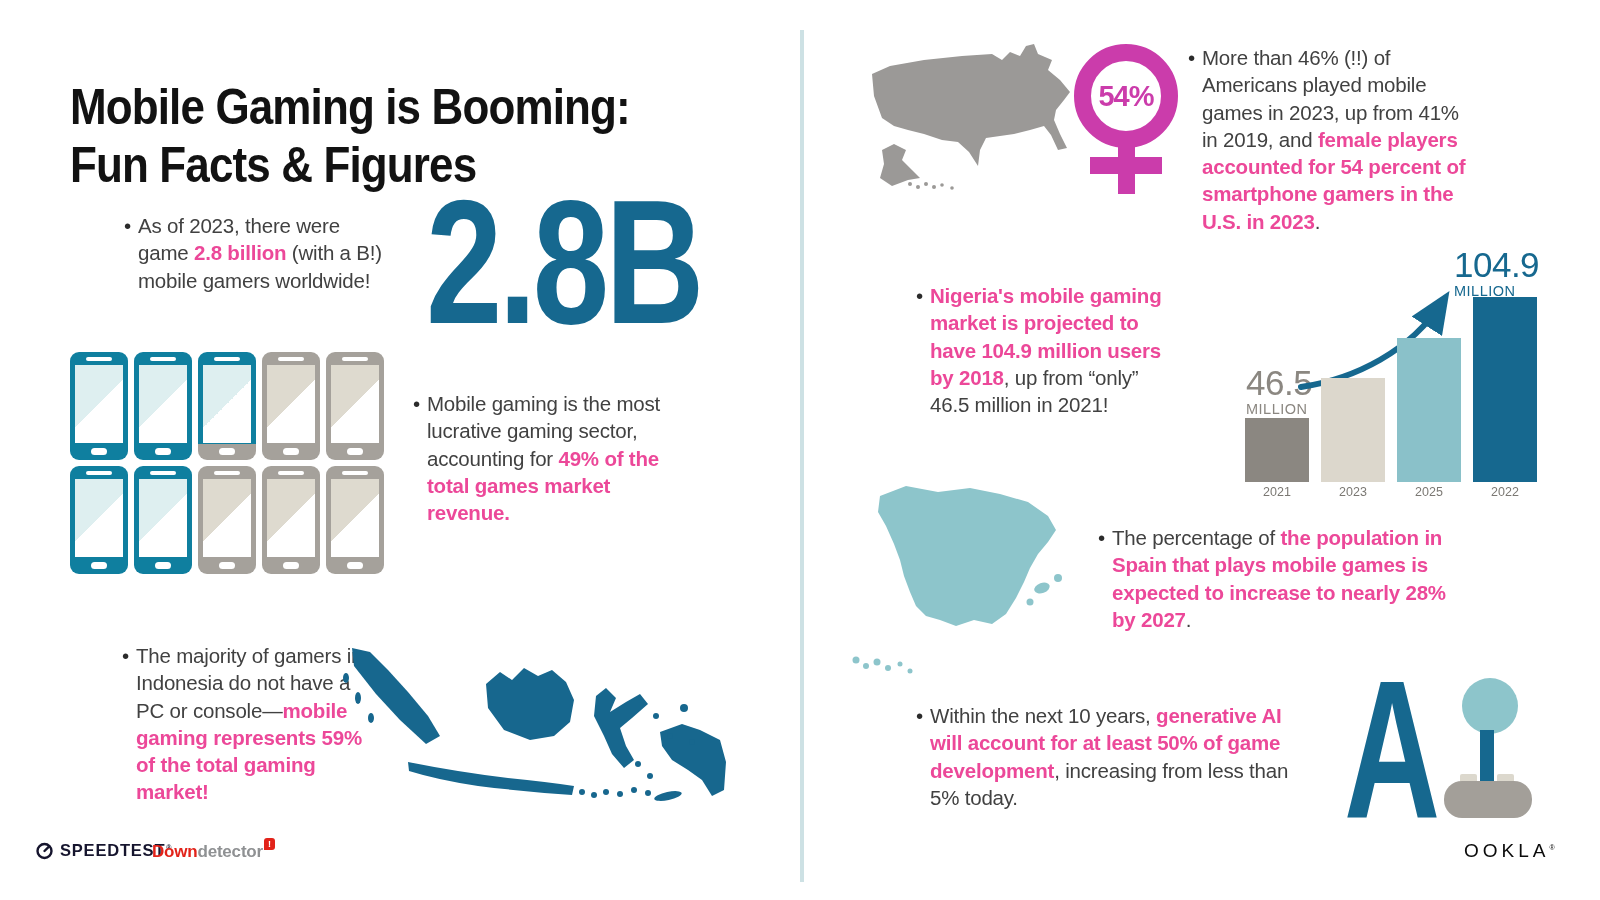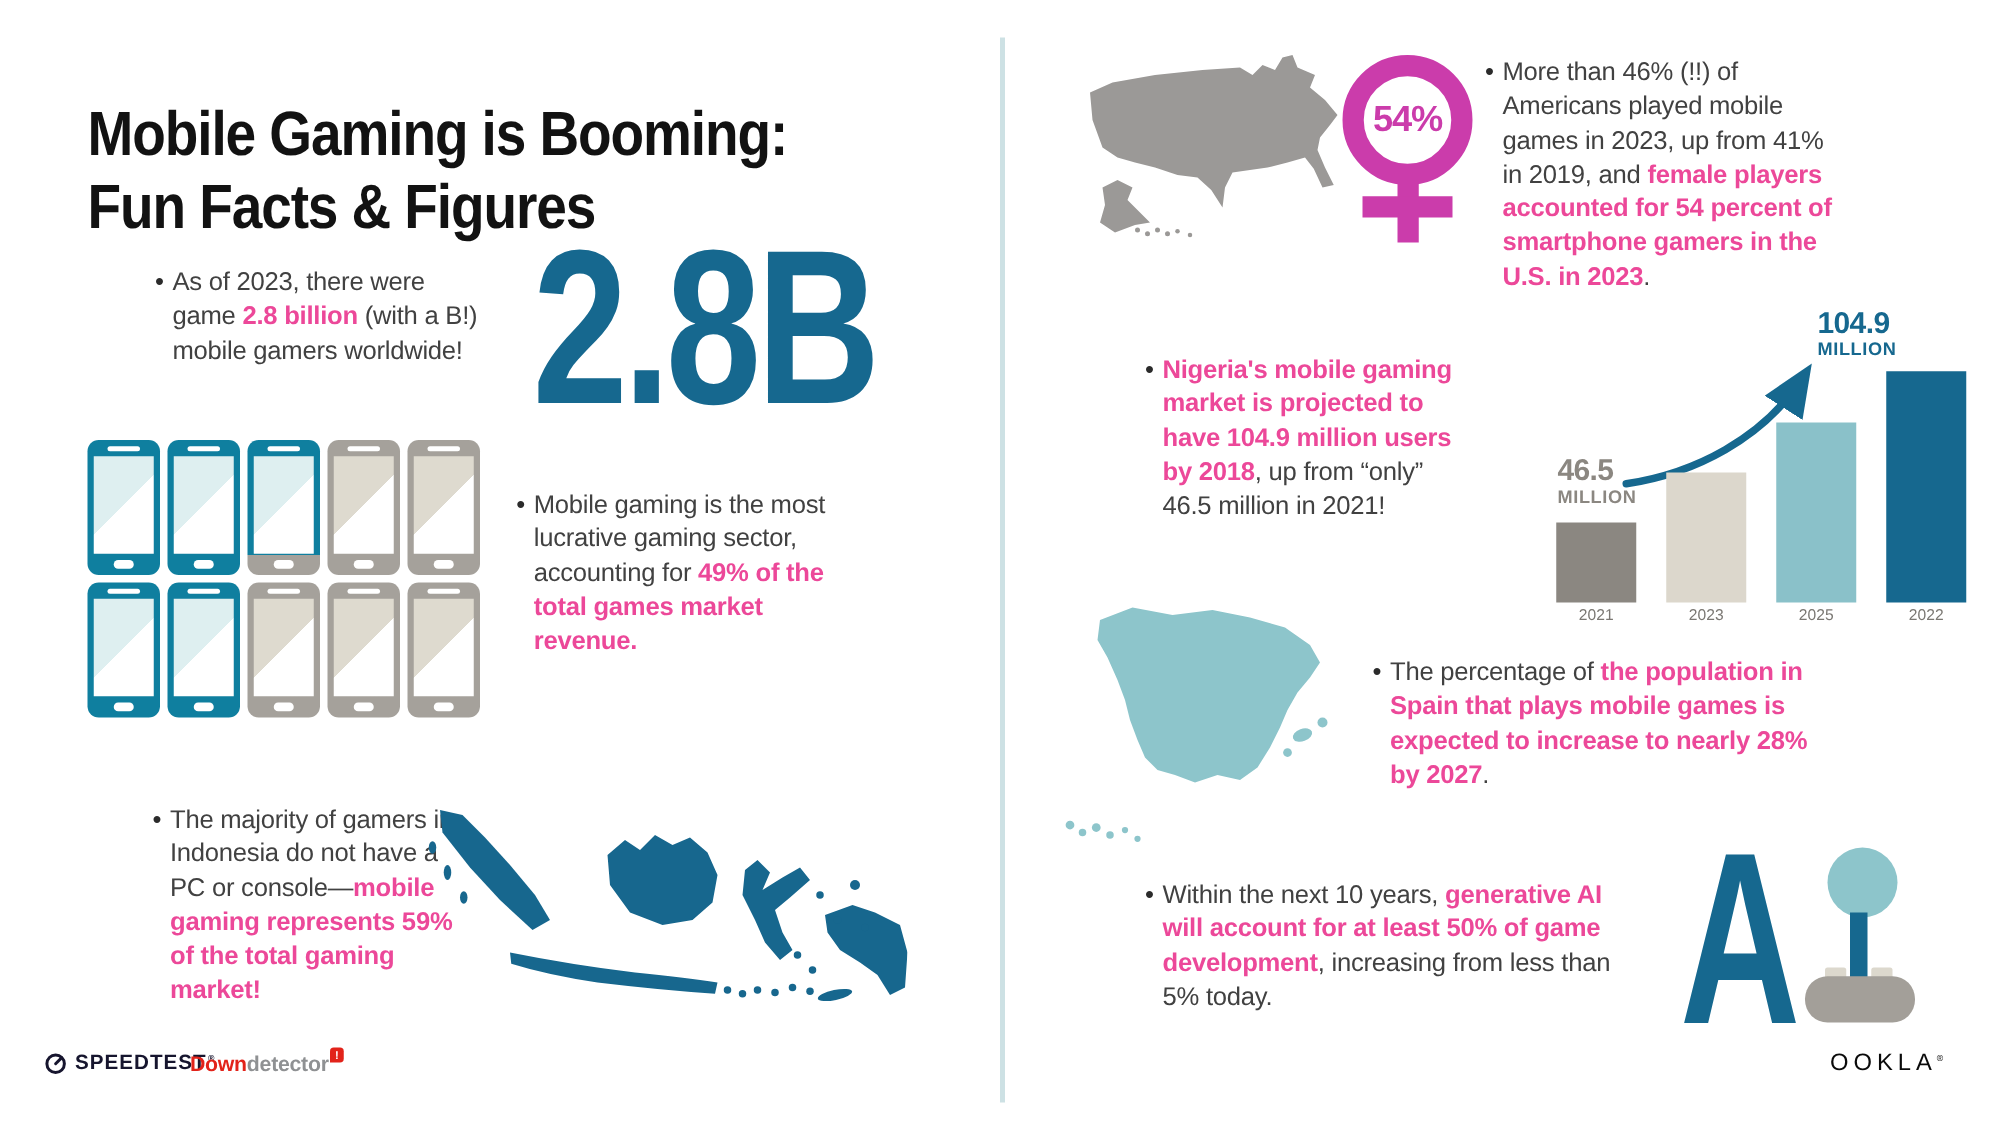--- a/index.html
+++ b/index.html
@@ -40,27 +40,27 @@
   
   .female{position:absolute;left:1074px;top:44px;width:104px;height:152px;z-index:5;}
   .f-ring{position:absolute;left:0;top:0;width:70px;height:70px;border:17px solid #cb3cab;border-radius:50%;
           background:#fff;display:flex;align-items:center;justify-content:center;}
   .f-pct{font-size:29px;font-weight:700;color:#cb3cab;letter-spacing:-1px;}
   .f-stem{position:absolute;left:44px;top:102px;width:17px;height:48px;background:#cb3cab;}
   .f-bar{position:absolute;left:16px;top:113px;width:72px;height:17px;background:#cb3cab;}
 
   
   .chart{position:absolute;left:1220px;top:251px;width:312px;height:250px;}
-  .bars{position:absolute;left:25px;bottom:0;display:flex;align-items:flex-end;gap:24px;}
+  .bars{position:absolute;left:25px;bottom:0;display:flex;align-items:flex-end;gap:12px;}
   .bar-col{display:flex;flex-direction:column;align-items:center;}
   .bar{width:64px;}
   .bar-label{margin-top:4px;font-size:12.5px;color:#7b7873;height:15px;line-height:1;}
   .annot{position:absolute;line-height:1;}
-  .annot .annot-num{display:block;font-size:24px;font-weight:700;letter-spacing:-0.5px;}
-  .annot .annot-sub{display:block;font-size:14.5px;font-weight:700;letter-spacing:0.5px;margin-top:2px;}
+  .annot .annot-num{display:block;font-size:35px;font-weight:400;letter-spacing:-0.5px;}
+  .annot .annot-sub{display:block;font-size:14.5px;font-weight:400;letter-spacing:0.5px;margin-top:2px;}
   .annot-start{left:26px;top:114px;color:#8b8781;}
   .annot-end{left:234px;top:-4px;color:#16688f;}
   .arrow-svg{position:absolute;left:75px;top:36px;}
 
   
   .ai-art{position:absolute;left:1330px;top:650px;width:212px;height:170px;}
   .ai-a{position:absolute;left:14px;bottom:-2px;font-size:196px;line-height:0.73;font-weight:700;color:#16688f;
         transform:scaleX(0.68);transform-origin:left bottom;}
   .joy-ball{position:absolute;left:132px;top:28px;width:56px;height:56px;border-radius:50%;background:#8dc5cb;}
   .joy-stick{position:absolute;left:150px;top:80px;width:14px;height:58px;background:#16688f;}

